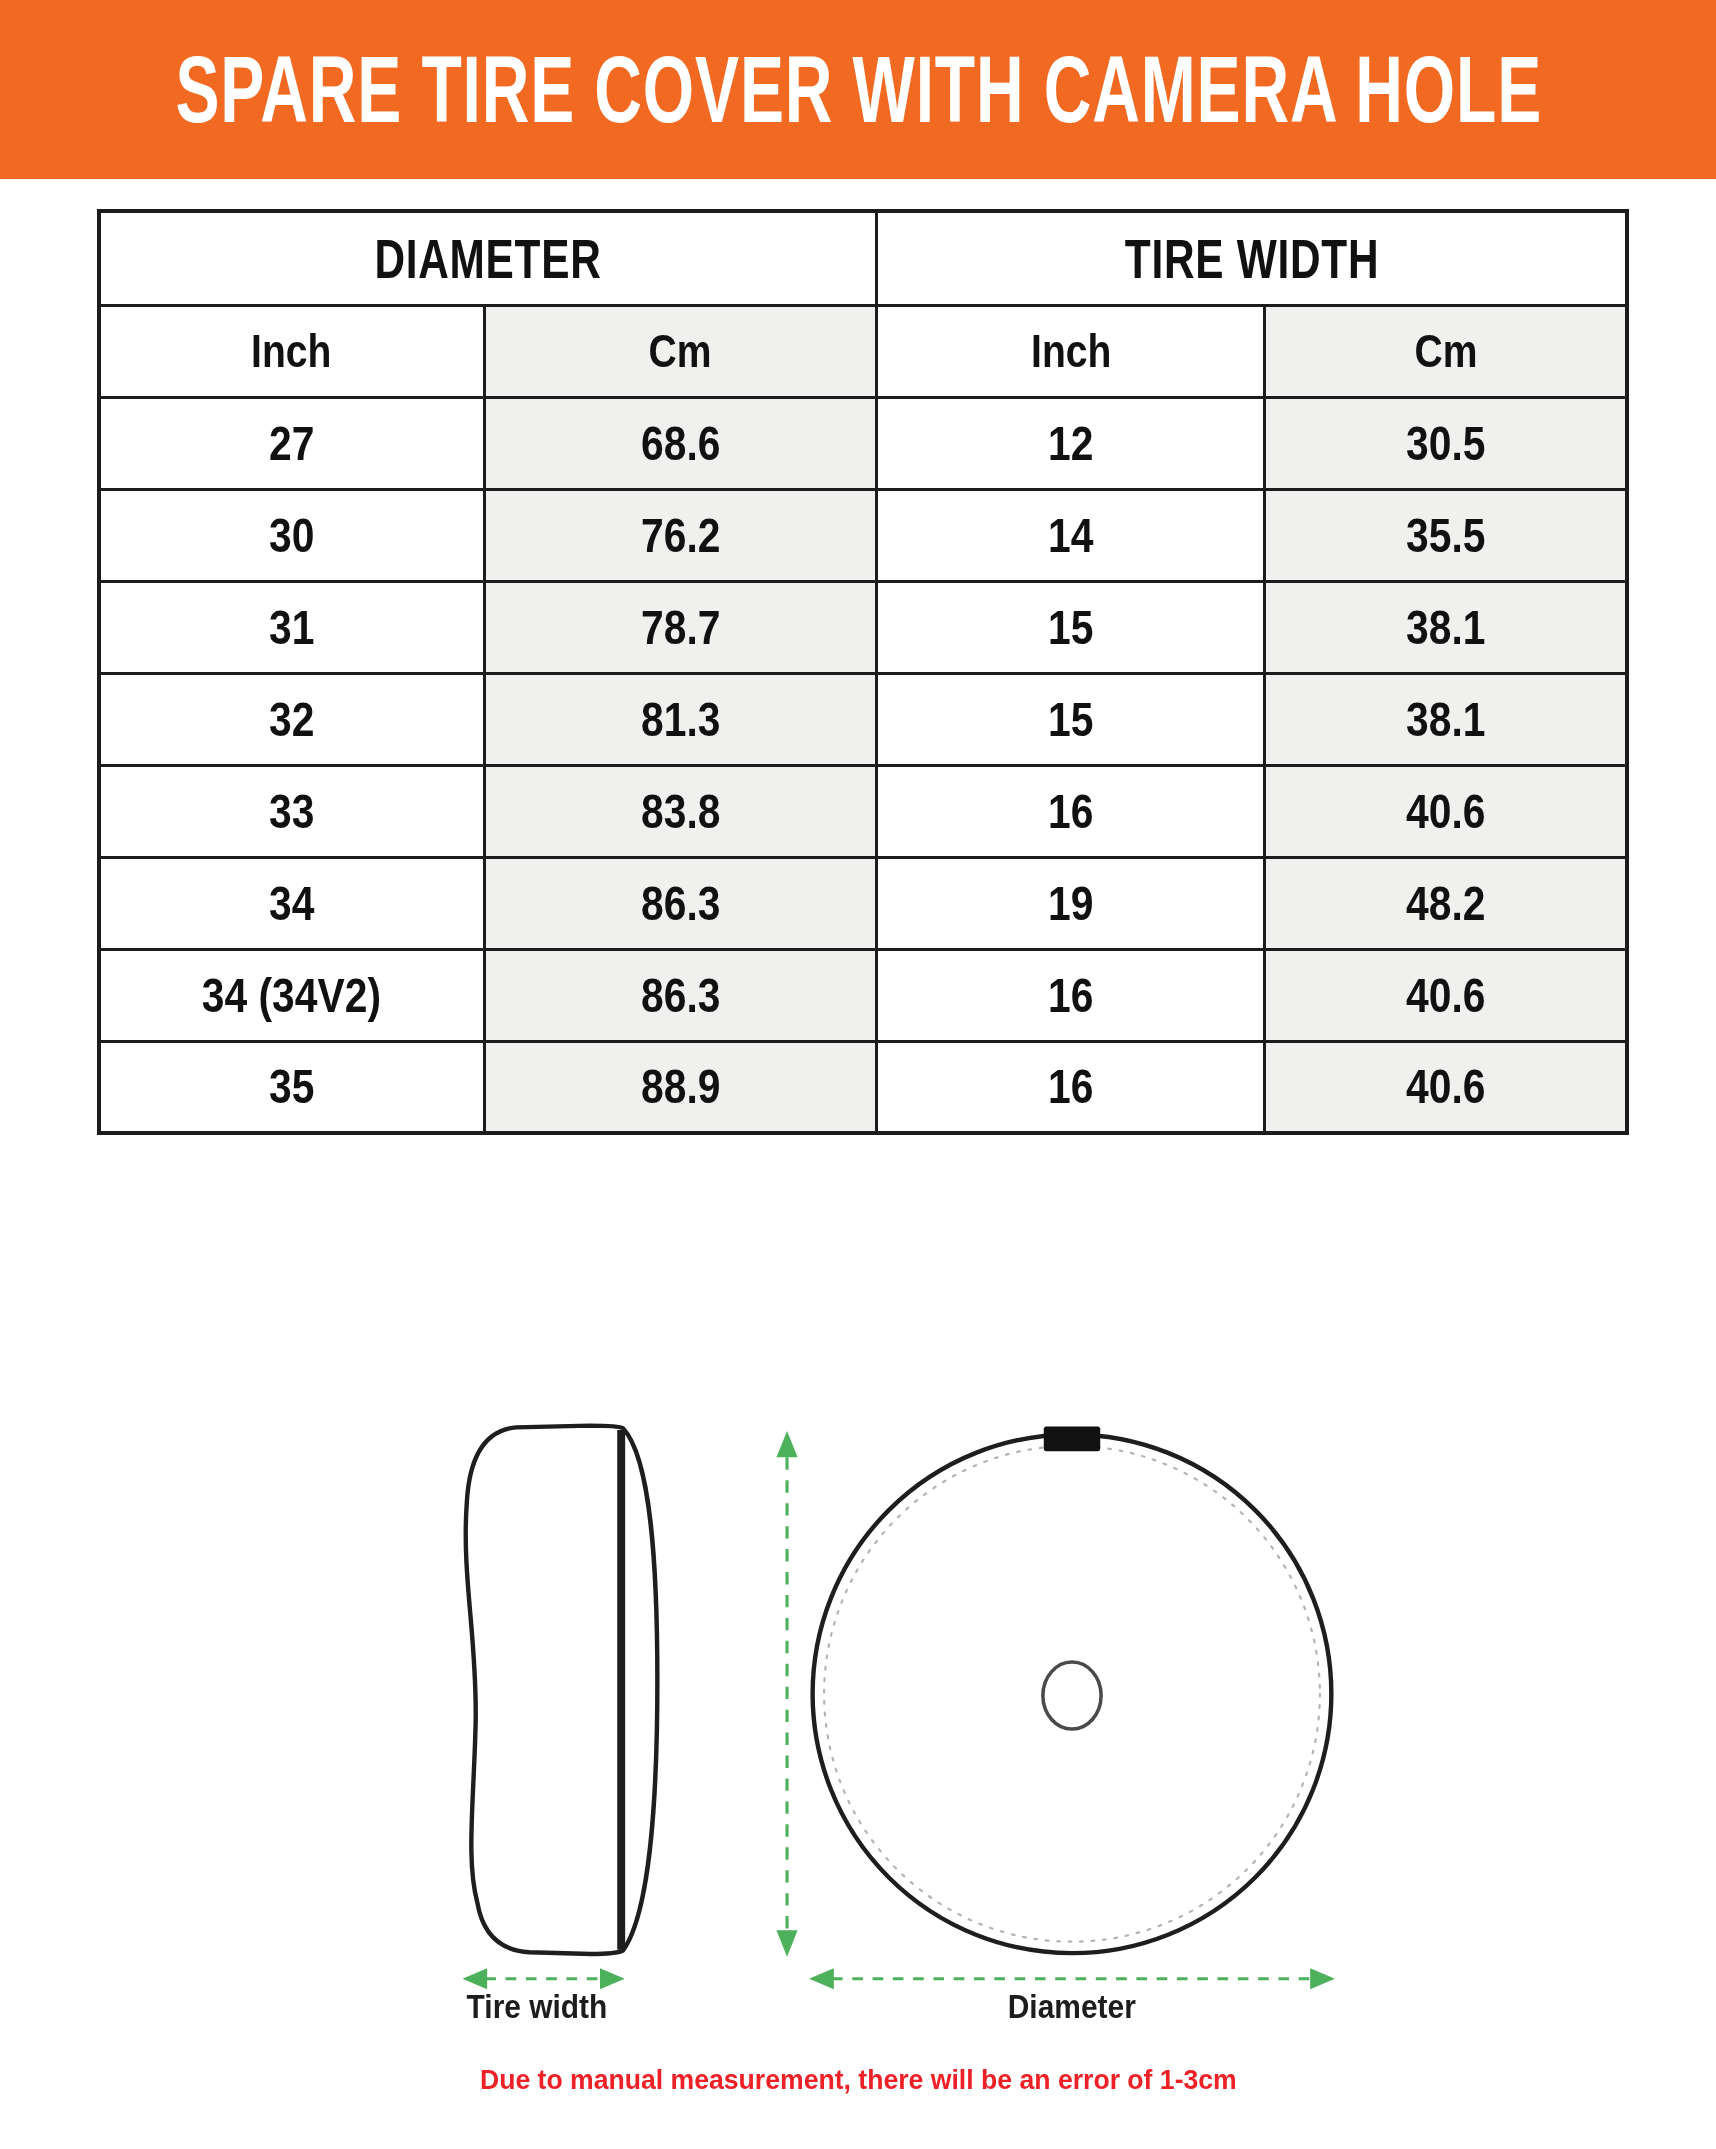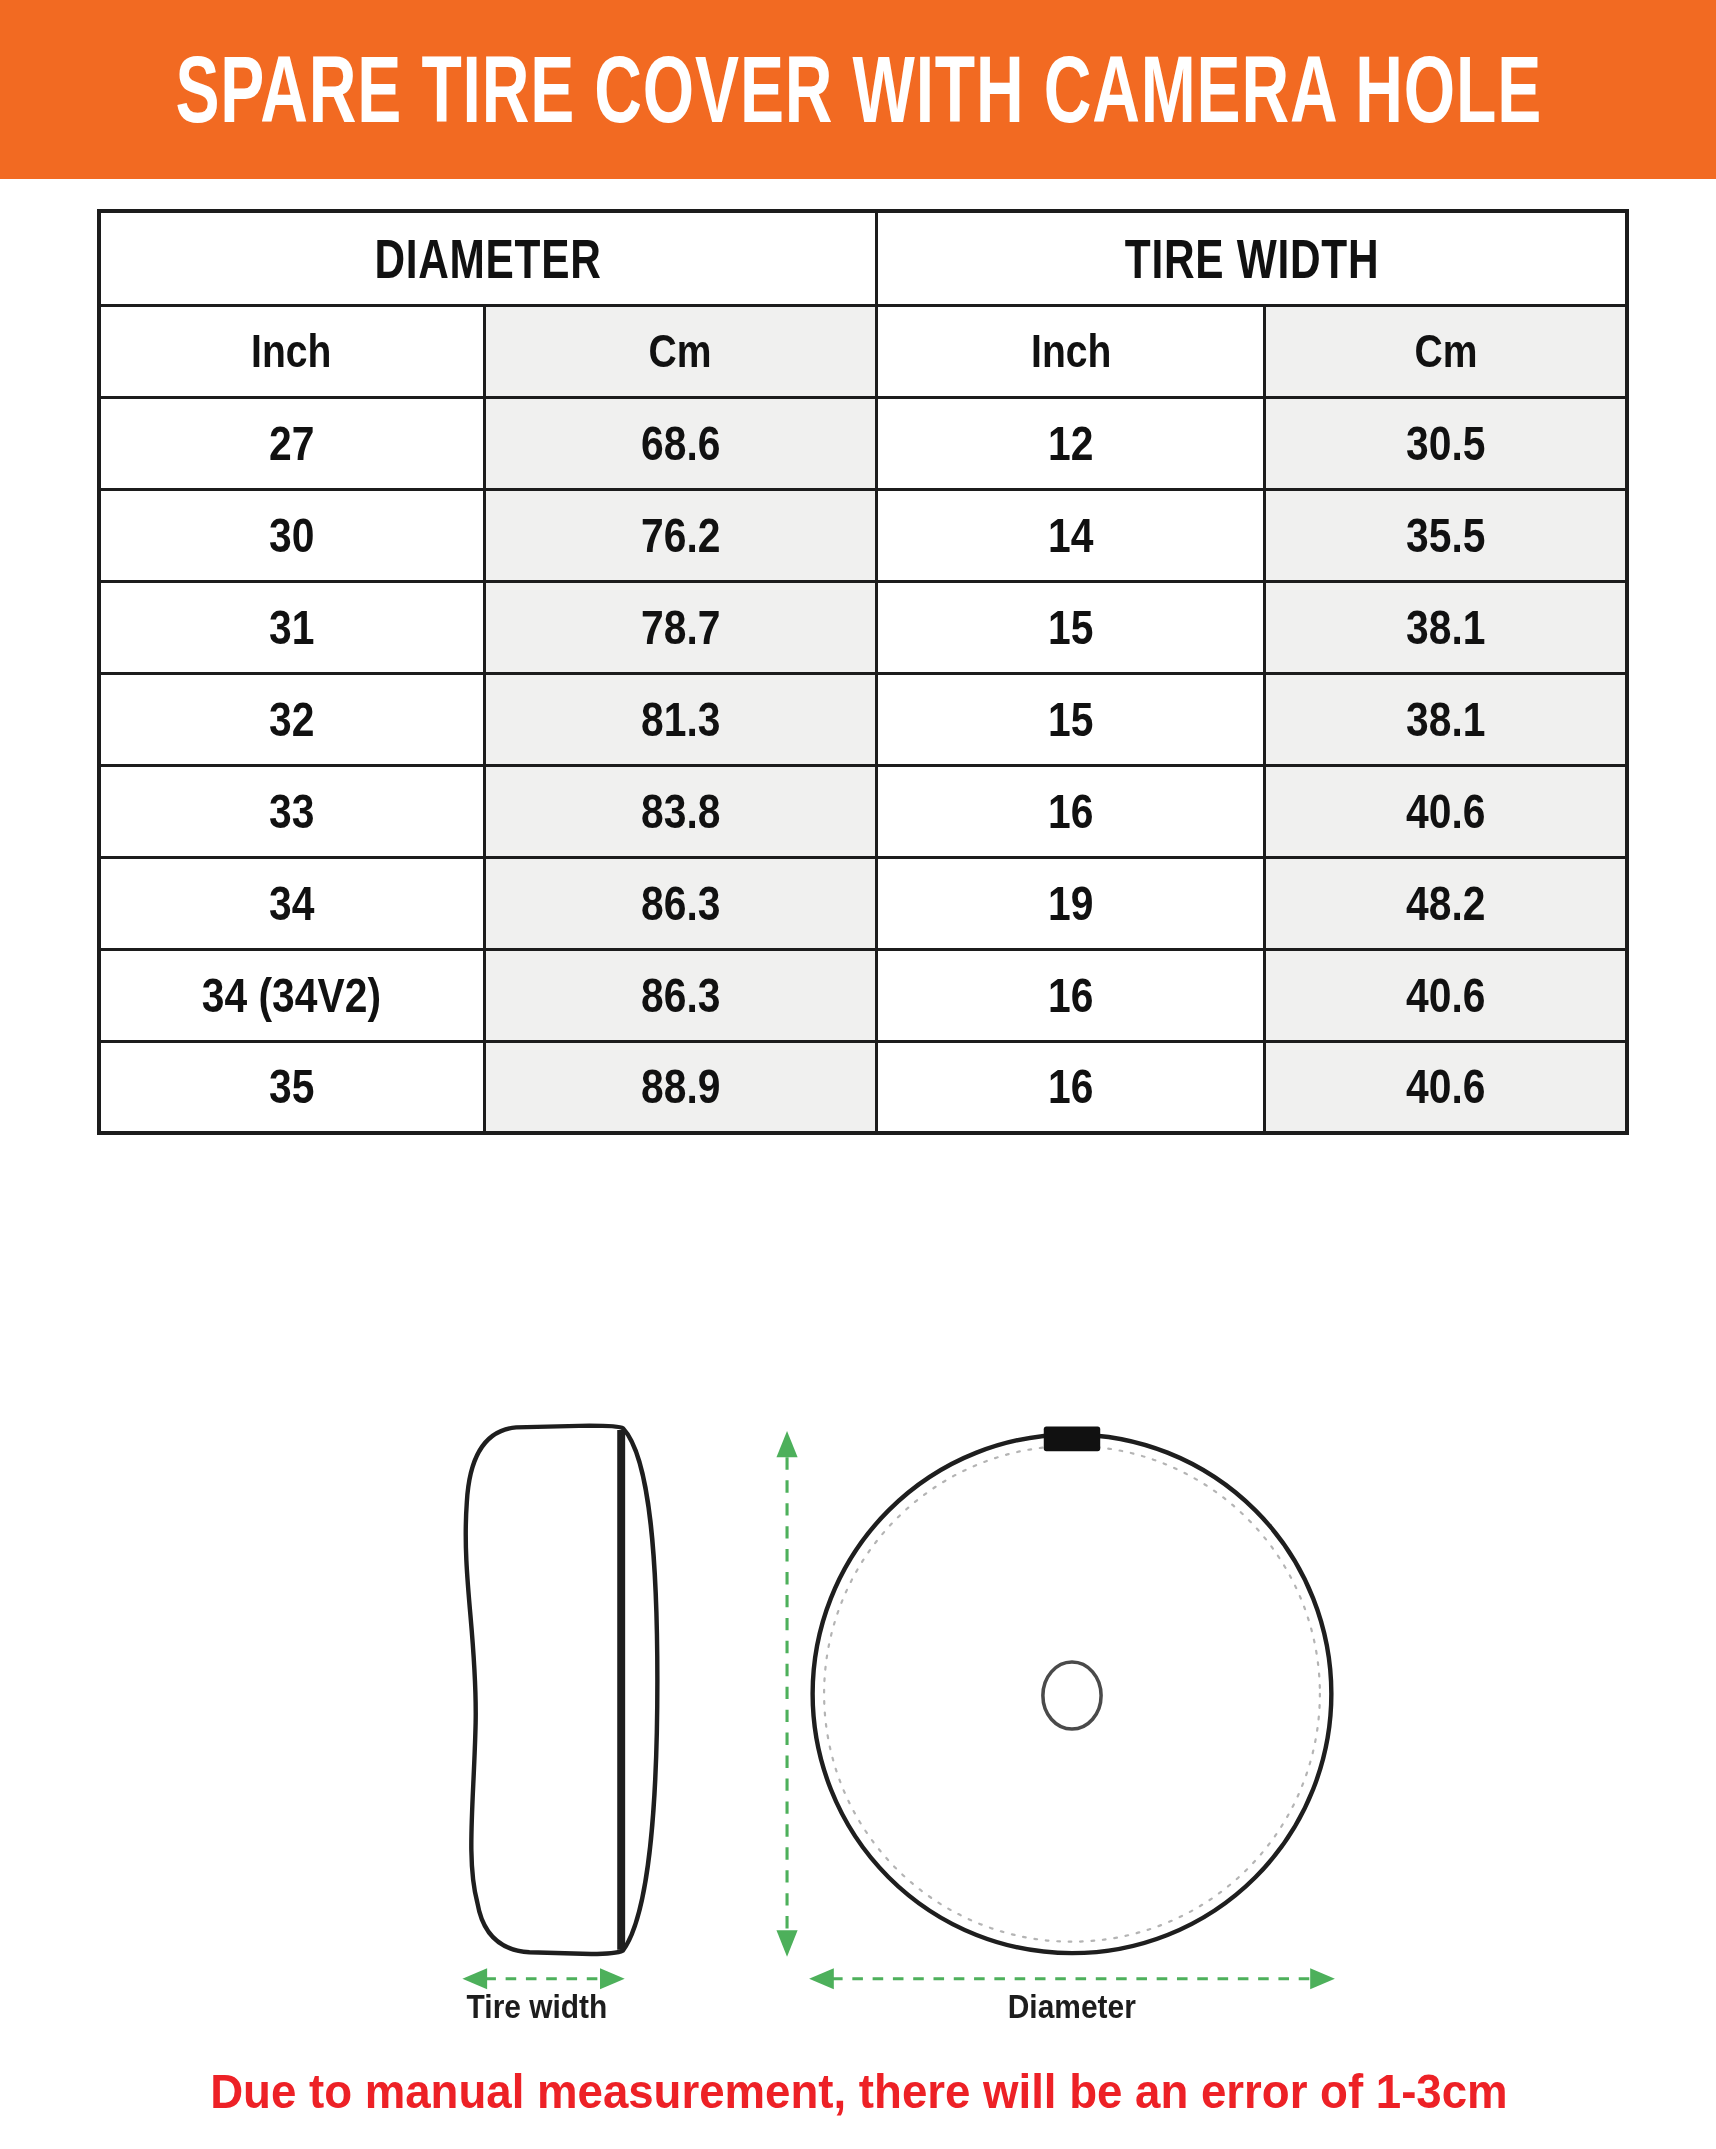--- a/index.html
+++ b/index.html
@@ -43,21 +43,21 @@
   .diag-label{
     position:absolute;width:318px;text-align:center;
     font-weight:700;font-size:34px;color:#1d1d1d;white-space:nowrap;
   }
   .diag-label span{display:inline-block;transform:scale(0.88,1);}
   .label-tirewidth{left:378px;top:1987px;}
   .label-diameter{left:913px;top:1987px;}
   
   .footnote{
     position:absolute;left:0;top:2064px;width:1717px;text-align:center;
-    font-weight:700;font-size:48px;color:var(--footnote-red,#ED2126);
+    font-weight:700;font-size:28px;color:var(--footnote-red,#ED2126);
     white-space:nowrap;
   }
   .footnote span{display:inline-block;transform:scale(0.95,1);}
 </style>
 </head>
 <body>
 
 <div class="banner">
   <h1>SPARE TIRE COVER WITH CAMERA HOLE</h1>
 </div>

